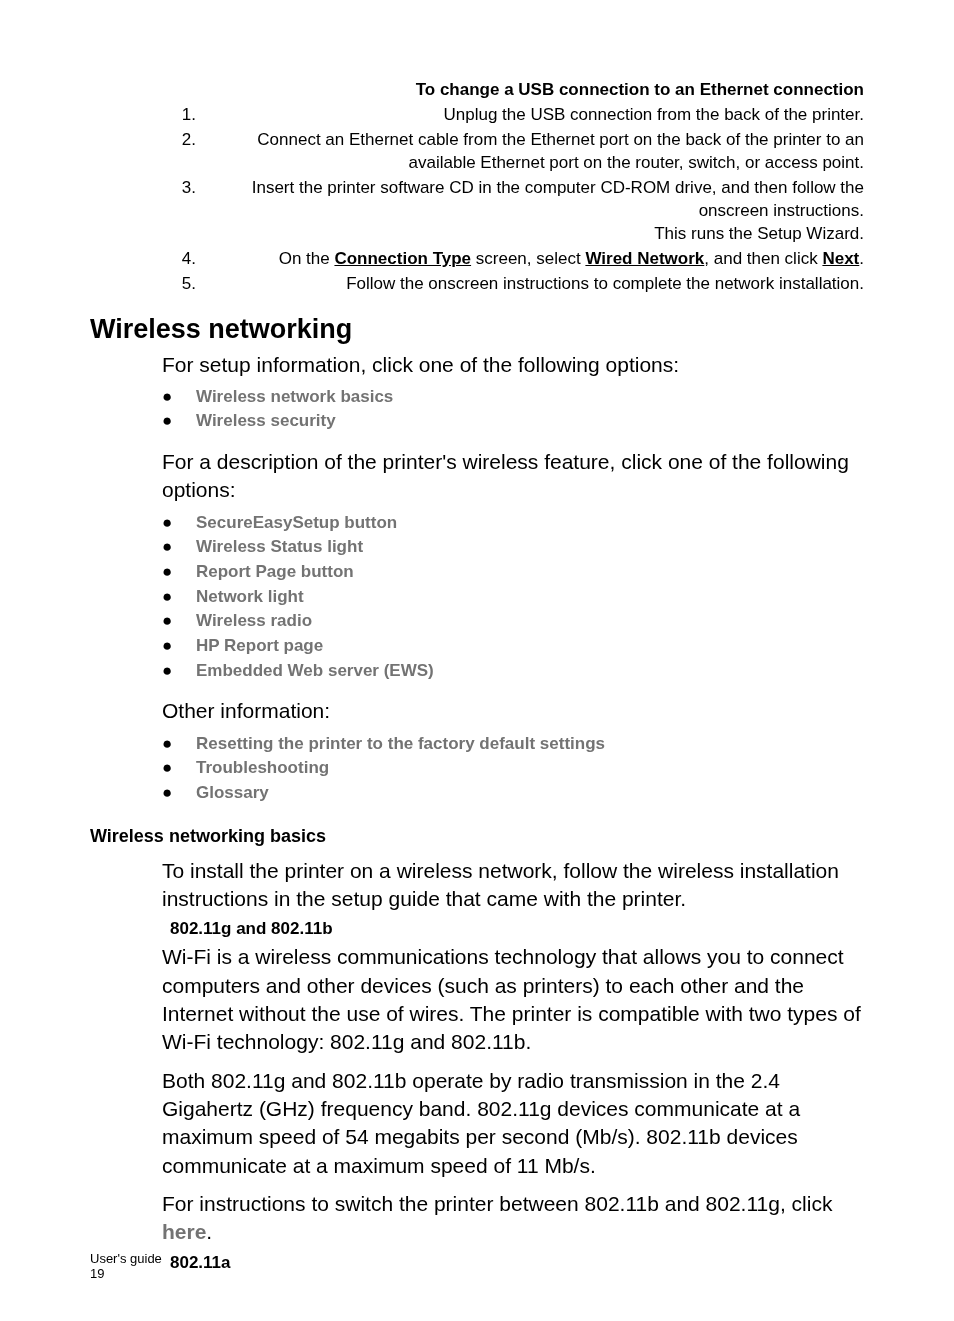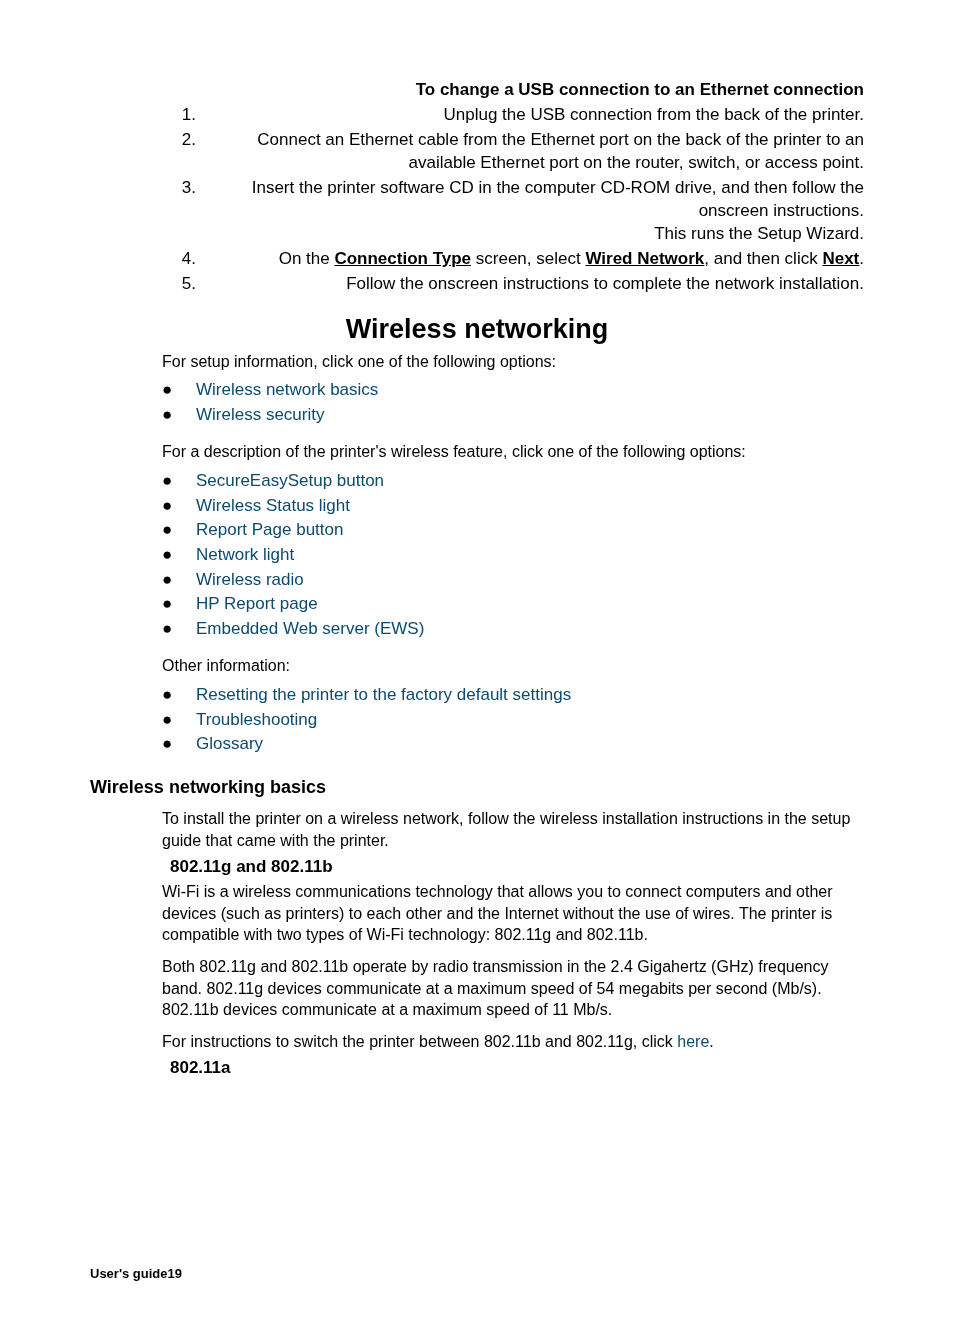--- a/index.html
+++ b/index.html
@@ -36,48 +36,48 @@
     width: 34px;
     flex: none;
   }
   .ol li .txt {
     flex: 1;
   }
   h1.heading1 {
     font-size: 27px;
     font-weight: bold;
     margin: 18px 0 6px 0;
-    text-align: center;
   }
   .indent1 {
     padding-left: 72px;
   }
   .para {
-    font-size: 16px;
+    font-size: 21px;
     line-height: 1.35;
     margin-bottom: 6px;
   }
   .ul {
     list-style: none;
     padding: 0;
     margin: 6px 0 14px 0;
   }
   .ul li {
     display: flex;
     font-size: 17px;
     line-height: 1.45;
   }
   .ul li .bullet {
     width: 34px;
     flex: none;
   }
   .link {
-    color: #0c4a6e;
+    color: #737373;
     text-decoration: none;
     cursor: pointer;
+    font-weight: bold;
   }
   h2.heading2 {
     font-size: 18px;
     font-weight: bold;
     margin: 20px 0 8px 0;
     padding-left: 0;
   }
   .sub-indent {
     padding-left: 72px;
   }
@@ -91,21 +91,22 @@
     font-weight: bold;
     margin: 6px 0 4px 8px;
   }
   .footer {
     position: absolute;
     bottom: 40px;
     left: 90px;
     right: 90px;
     display: flex;
     font-size: 13px;
-    font-weight: bold;
+    font-weight: normal;
+    flex-direction: column;
   }
   .bold-inline { font-weight: bold; text-decoration: underline; }
 </style>
 </head>
 <body>
 
 <div class="section-main">
   <div class="bold-para">To change a USB connection to an Ethernet connection</div>
   <ol class="ol">
     <li>

